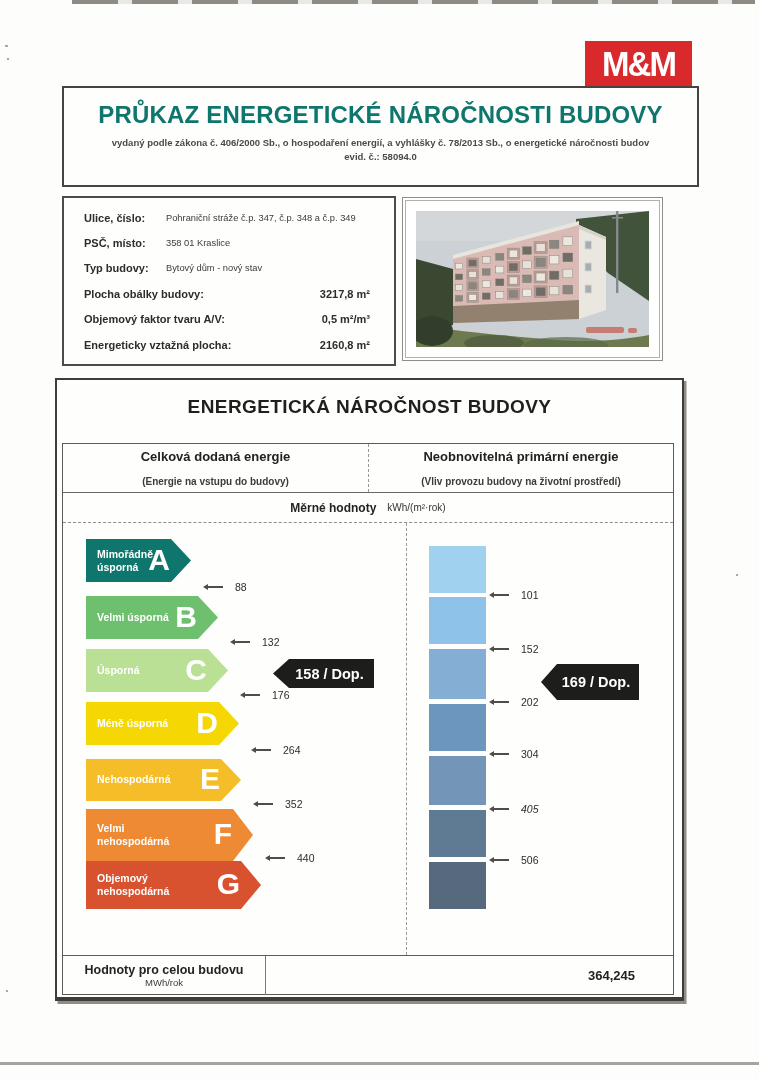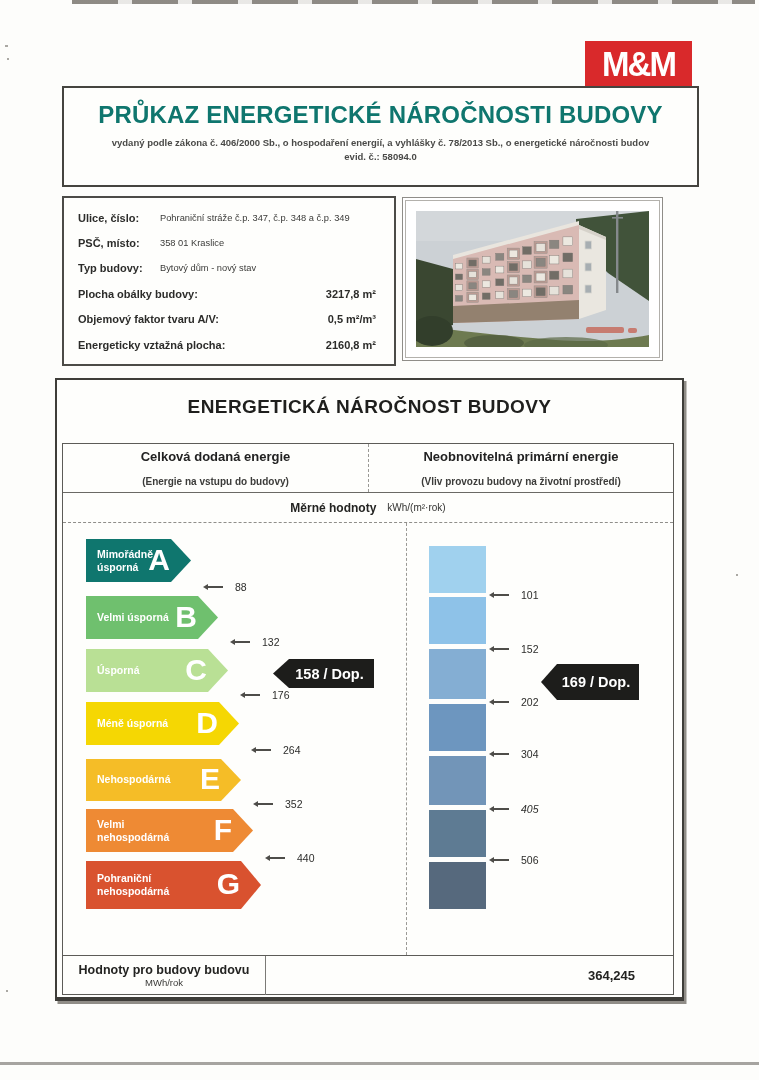--- a/index.html
+++ b/index.html
@@ -20,21 +20,21 @@
   .logo-blue span{color:#fff;font-weight:700;font-size:10px;letter-spacing:5.5px;padding-left:5px;}
 
   
   .header-box{position:absolute;left:62px;top:86px;width:637px;height:101px;border:2px solid #45443f;background:#fefefc;box-sizing:border-box;}
   .header-title{margin:13px 8px 0;text-align:center;font-size:24px;font-weight:900;color:#0f766e;letter-spacing:.2px;}
   .header-sub{margin:8px 20px 0;text-align:center;font-size:9.5px;font-weight:700;color:#4a4a48;}
   .header-evid{margin:3px 0 0;text-align:center;font-size:9.5px;font-weight:700;color:#4a4a48;}
 
   
   .info-box{position:absolute;left:62px;top:196px;width:334px;height:170px;border:2px solid #4c4b47;box-sizing:border-box;padding-top:7px;background:#fefefc;}
-  .info-row{display:flex;align-items:center;height:25.4px;padding:0 14px;}
+  .info-row{display:flex;align-items:center;height:25.4px;padding:0 20px;}
   .info-row .lbl{font-weight:800;font-size:11px;color:#2c2c2a;white-space:nowrap;}
   .info-row.txt .lbl{width:82px;flex:none;}
   .info-row.txt .val{font-size:9.3px;color:#3b3b39;white-space:nowrap;}
   .info-row.num .val{margin-left:auto;font-weight:800;font-size:11px;color:#2c2c2a;padding-right:4px;}
 
   
   .photo-frame{position:absolute;left:402px;top:197px;width:261px;height:164px;border:1px solid #8f8d88;background:#fff;
     box-shadow:inset 0 0 0 2px #fff, inset 0 0 0 3px #b3b1ac;box-sizing:border-box;}
   .photo{position:absolute;left:13px;top:13px;right:13px;bottom:13px;background:#ccd1d5;overflow:hidden;}
   .photo svg{display:block;width:100%;height:100%;}
@@ -267,27 +267,27 @@
             <div class="earrow" style="top: 179px; width: 153px; height: 43px; background: rgb(245, 215, 3);">
               <span class="elabel">Méně úsporná</span>
               <span class="eletter">D</span>
             </div>
 
             <div class="earrow" style="top: 236px; width: 155px; height: 42px; background: rgb(245, 189, 39);">
               <span class="elabel">Nehospodárná</span>
               <span class="eletter">E</span>
             </div>
 
-            <div class="earrow" style="top: 286px; width: 167px; height: 43px; background: rgb(238, 138, 52);">
+            <div class="earrow" style="top: 286px; width: 167px; height: 52px; background: rgb(238, 138, 52);">
               <span class="elabel">Velmi nehospodárná</span>
               <span class="eletter">F</span>
             </div>
 
             <div class="earrow" style="top: 338px; width: 175px; height: 48px; background: rgb(217, 82, 47);">
-              <span class="elabel">Pohraniční nehospodárná</span>
+              <span class="elabel">Objemový nehospodárná</span>
               <span class="eletter">G</span>
             </div>
 
           <div class="badge badge-left">158 / Dop.</div>
         <div class="tick" style="left: 140px; top: 58px;">
               <span class="tk-ln"></span>
               <span class="tk-num">88</span>
             </div>
             <div class="tick" style="left: 167px; top: 113px;">
               <span class="tk-ln"></span>
@@ -343,21 +343,21 @@
             <div class="tick" style="left: 82px; top: 331px;">
               <span class="tk-ln"></span>
               <span class="tk-num">506</span>
             </div>
           </div>
 
       </div>
 
       <div class="totals-row">
         <div class="tot-c1">
-          <div class="t">Hodnoty pro budovy budovu</div>
+          <div class="t">Hodnoty pro celou budovu</div>
           <div class="s">MWh/rok</div>
         </div>
         <div class="tot-c3">364,245</div>
       </div>
 
     </div>
   </div>
 
 </div>
 

